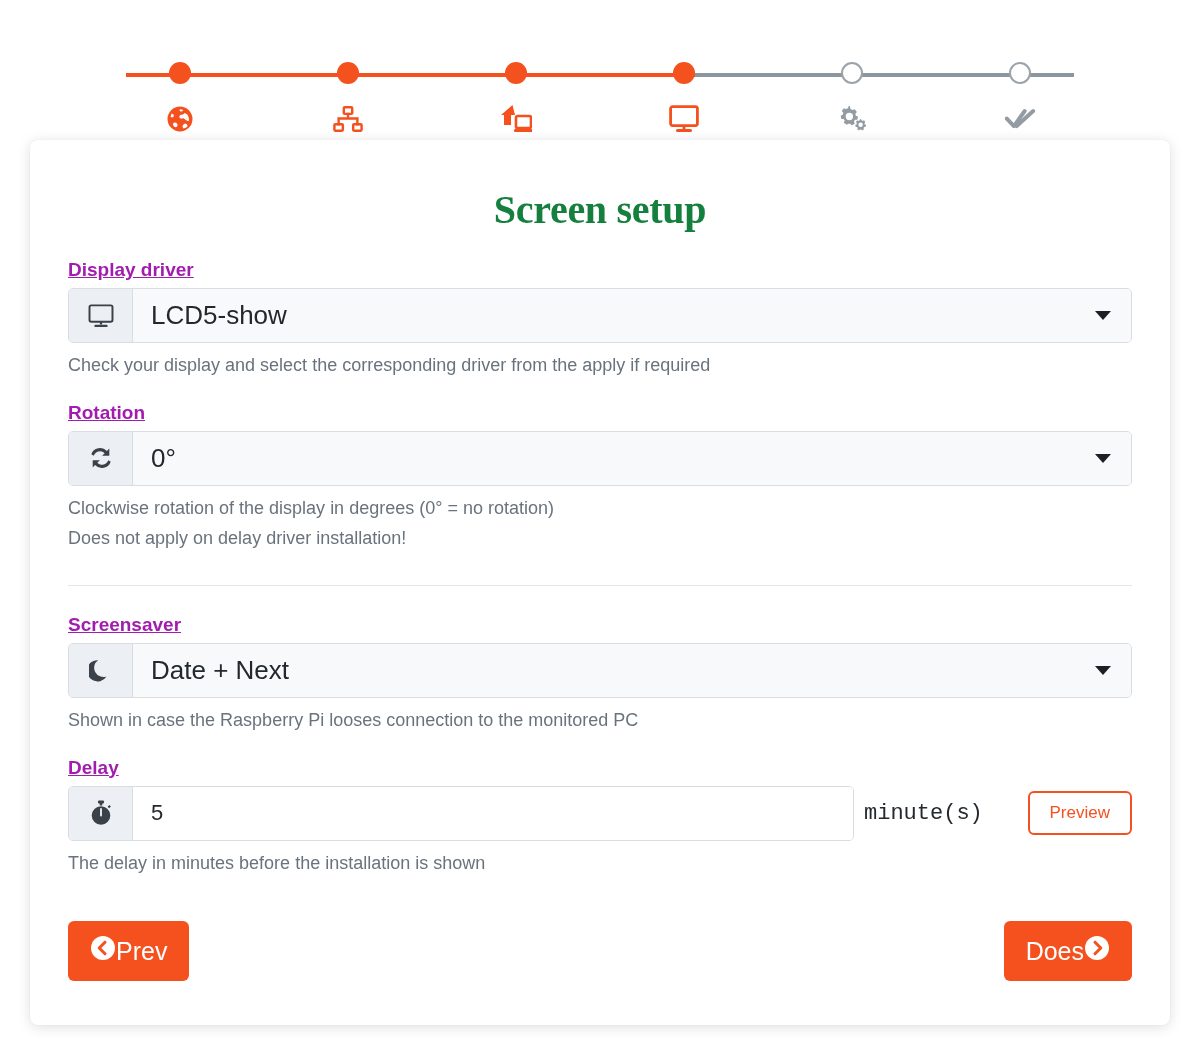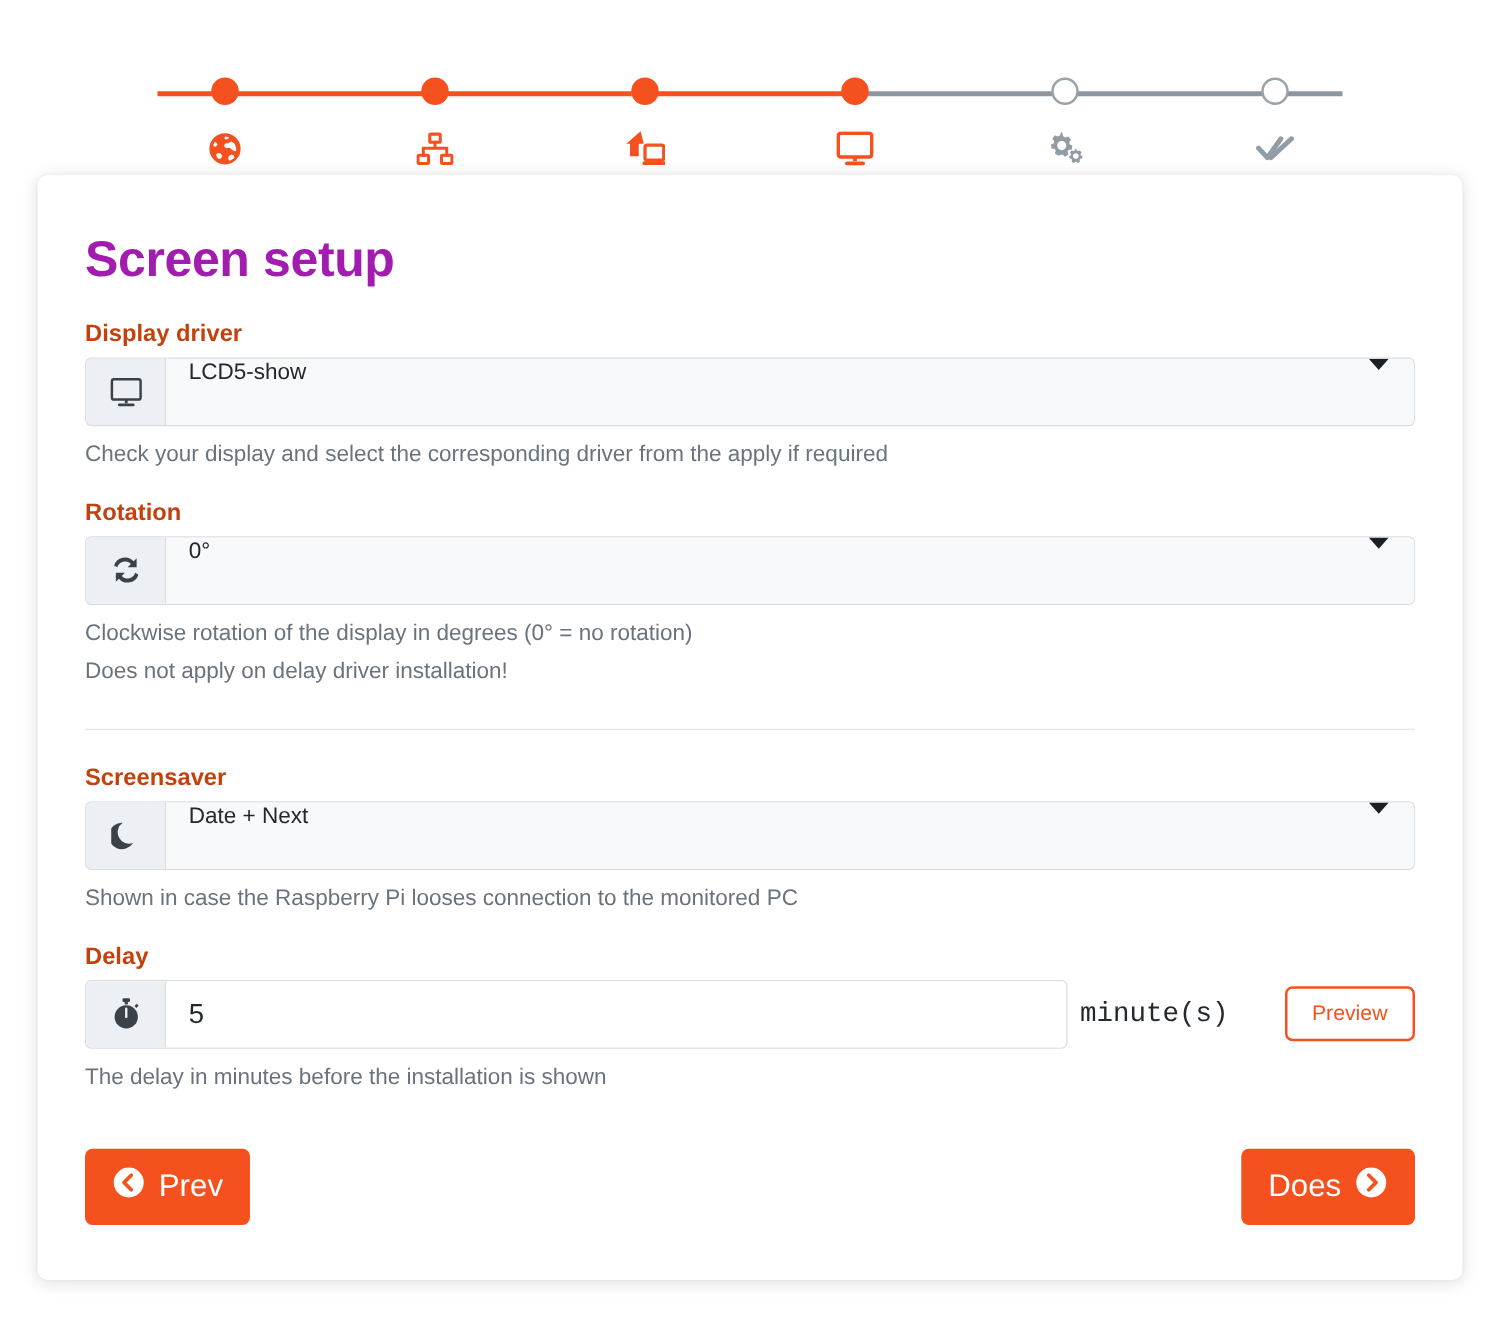--- a/index.html
+++ b/index.html
@@ -61,32 +61,35 @@
   .card {
     position: relative;
     margin: 0 30px;
     width: 1140px;
     background: #ffffff;
     border-radius: 8px;
     box-shadow: 0 2px 14px rgba(0,0,0,0.13), 0 0 2px rgba(0,0,0,0.06);
     padding: 34px 38px 44px 38px;
   }
   .card-title {
+    text-align: center;
     font-size: 40px;
     font-weight: bold;
-    color: #a21caf;
+    color: #15803d;
     margin: 12px 0 26px 0;
     letter-spacing: -0.3px;
+    font-family: Liberation Serif, serif;
   }
 
   .field-label {
     font-size: 19px;
     font-weight: bold;
-    color: #c2410c;
+    color: #a21caf;
     margin: 0 0 7px 0;
+    text-decoration: underline;
   }
   .field-label.spaced { margin-top: 22px; }
 
   .input-group {
     display: flex;
     align-items: stretch;
     border: 1px solid #d9dde2;
     border-radius: 5px;
     overflow: hidden;
     height: 55px;
@@ -98,23 +101,24 @@
     display: flex;
     align-items: center;
     justify-content: center;
     color: #3b4149;
     flex: 0 0 64px;
   }
   .select-face {
     flex: 1 1 auto;
     background: #f7f9fb;
     display: flex;
+    align-items: center;
     justify-content: space-between;
     padding: 0 18px 0 18px;
-    font-size: 18px;
+    font-size: 26px;
     color: #23282d;
   }
   .caret {
     width: 0; height: 0;
     border-left: 8px solid transparent;
     border-right: 8px solid transparent;
     border-top: 9px solid #1c2024;
     margin-right: 2px;
   }
   .text-face {
@@ -172,21 +176,21 @@
   }
   .nav-btn {
     background: #f4511e;
     color: #ffffff;
     border: none;
     border-radius: 6px;
     font-size: 25px;
     padding: 14px 22px;
     display: inline-flex;
     align-items: center;
-    gap: 11px;
+    gap: 0;
     cursor: pointer;
     font-family: "Liberation Sans", sans-serif;
   }
   .circ-icon { display: block; }
 </style>
 </head>
 <body>
 
 <div class="stepper">
   <div class="step-track">

